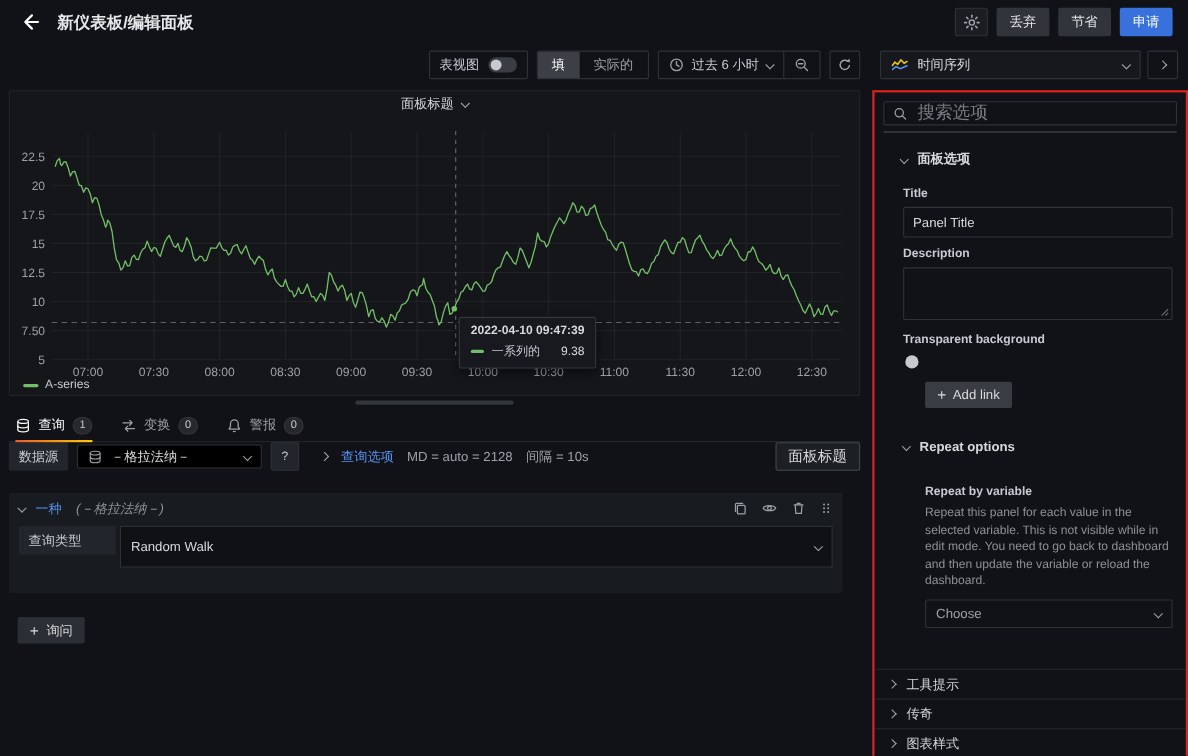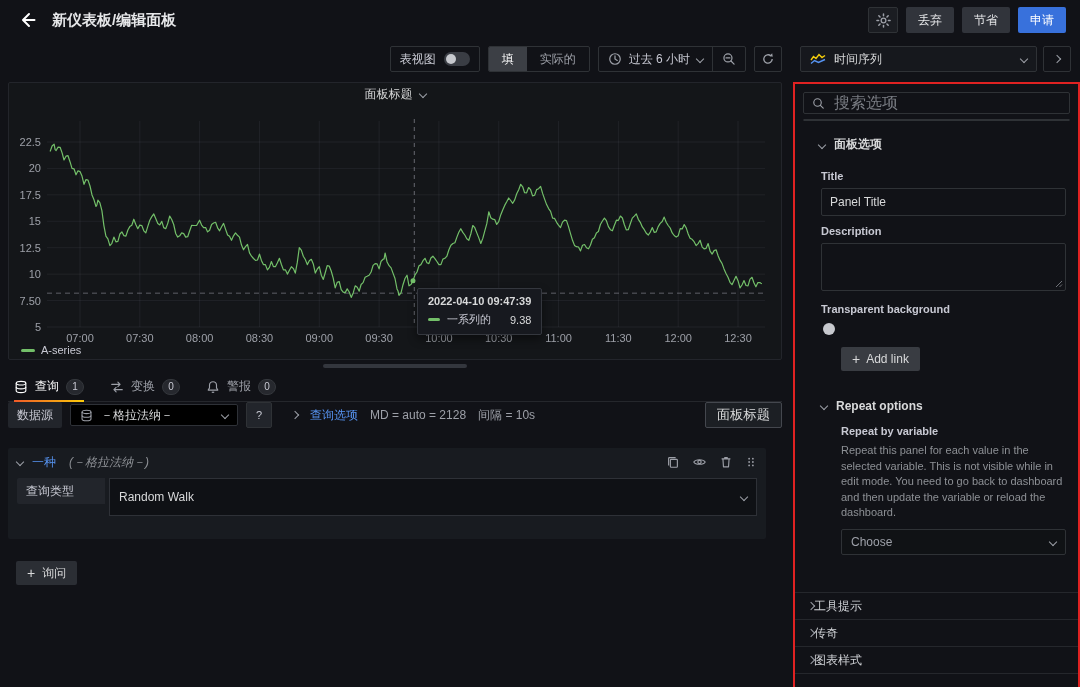--- a/index.html
+++ b/index.html
@@ -117,21 +117,21 @@
   .sb-subsec{padding:14px 12px 0 26px;}
   .sb-sub-head{display:flex;align-items:center;gap:9px;font-weight:600;color:#d8d9da;cursor:pointer;}
   .sb-sub-body{padding:12px 0 4px 20px;}
   .add-link{height:24px;background:#393c42;border:none;border-radius:2px;padding:12px 11px;
             display:inline-flex;align-items:center;gap:6px;color:#d8d9da;font-size:12px;cursor:pointer;text-align:right;}
   .sb-help{font-size:11px;line-height:1.42;color:#8d9095;margin:3px 0 8px;}
   .choose{height:26px;border:1px solid #2f3236;border-radius:2px;background:#101215;display:flex;align-items:center;
           padding:0 9px;color:#9da0a8;cursor:pointer;}
   .choose .chev{margin-left:auto;}
   .sb-collapsed-group{margin-top:33px;}
-  .sb-collapse{border-top:1px solid #25272c;height:27px;display:flex;align-items:center;
+  .sb-collapse{border-top:1px solid #25272c;height:27px;display:flex;align-items:center;gap:10px;
                padding:0 13px;color:#d0d2d6;font-weight:500;cursor:pointer;}
 </style>
 </head>
 <body>
 
 <header class="topbar">
   <span class="back-btn">
     <svg width="20" height="20" viewBox="0 0 20 20">
         <path d="M11 4 L5 10 L11 16 M5.5 10 H16.5" stroke="#fff" stroke-width="2" fill="none" stroke-linecap="round" stroke-linejoin="round"></path>
       </svg>
@@ -430,21 +430,21 @@
         </button>
       </div>
     </div>
 
     <div class="sb-subsec" style="padding-top:24px;">
       <div class="sb-sub-head">
         <span class="chev"></span>
         <span>Repeat options</span>
       </div>
       <div class="sb-sub-body">
-        <div class="sb-label" style="margin-top:0;">Repeat by variable</div>
+        <div class="sb-label" style="margin-top:16px;">Repeat by variable</div>
         <p class="sb-help">Repeat this panel for each value in the selected variable. This is not visible while in edit mode. You need to go back to dashboard and then update the variable or reload the dashboard.</p>
         <div class="choose">
           <span>Choose</span>
           <span class="chev"></span>
         </div>
       </div>
     </div>
 
     <div class="sb-collapsed-group">
       <div class="sb-collapse">

